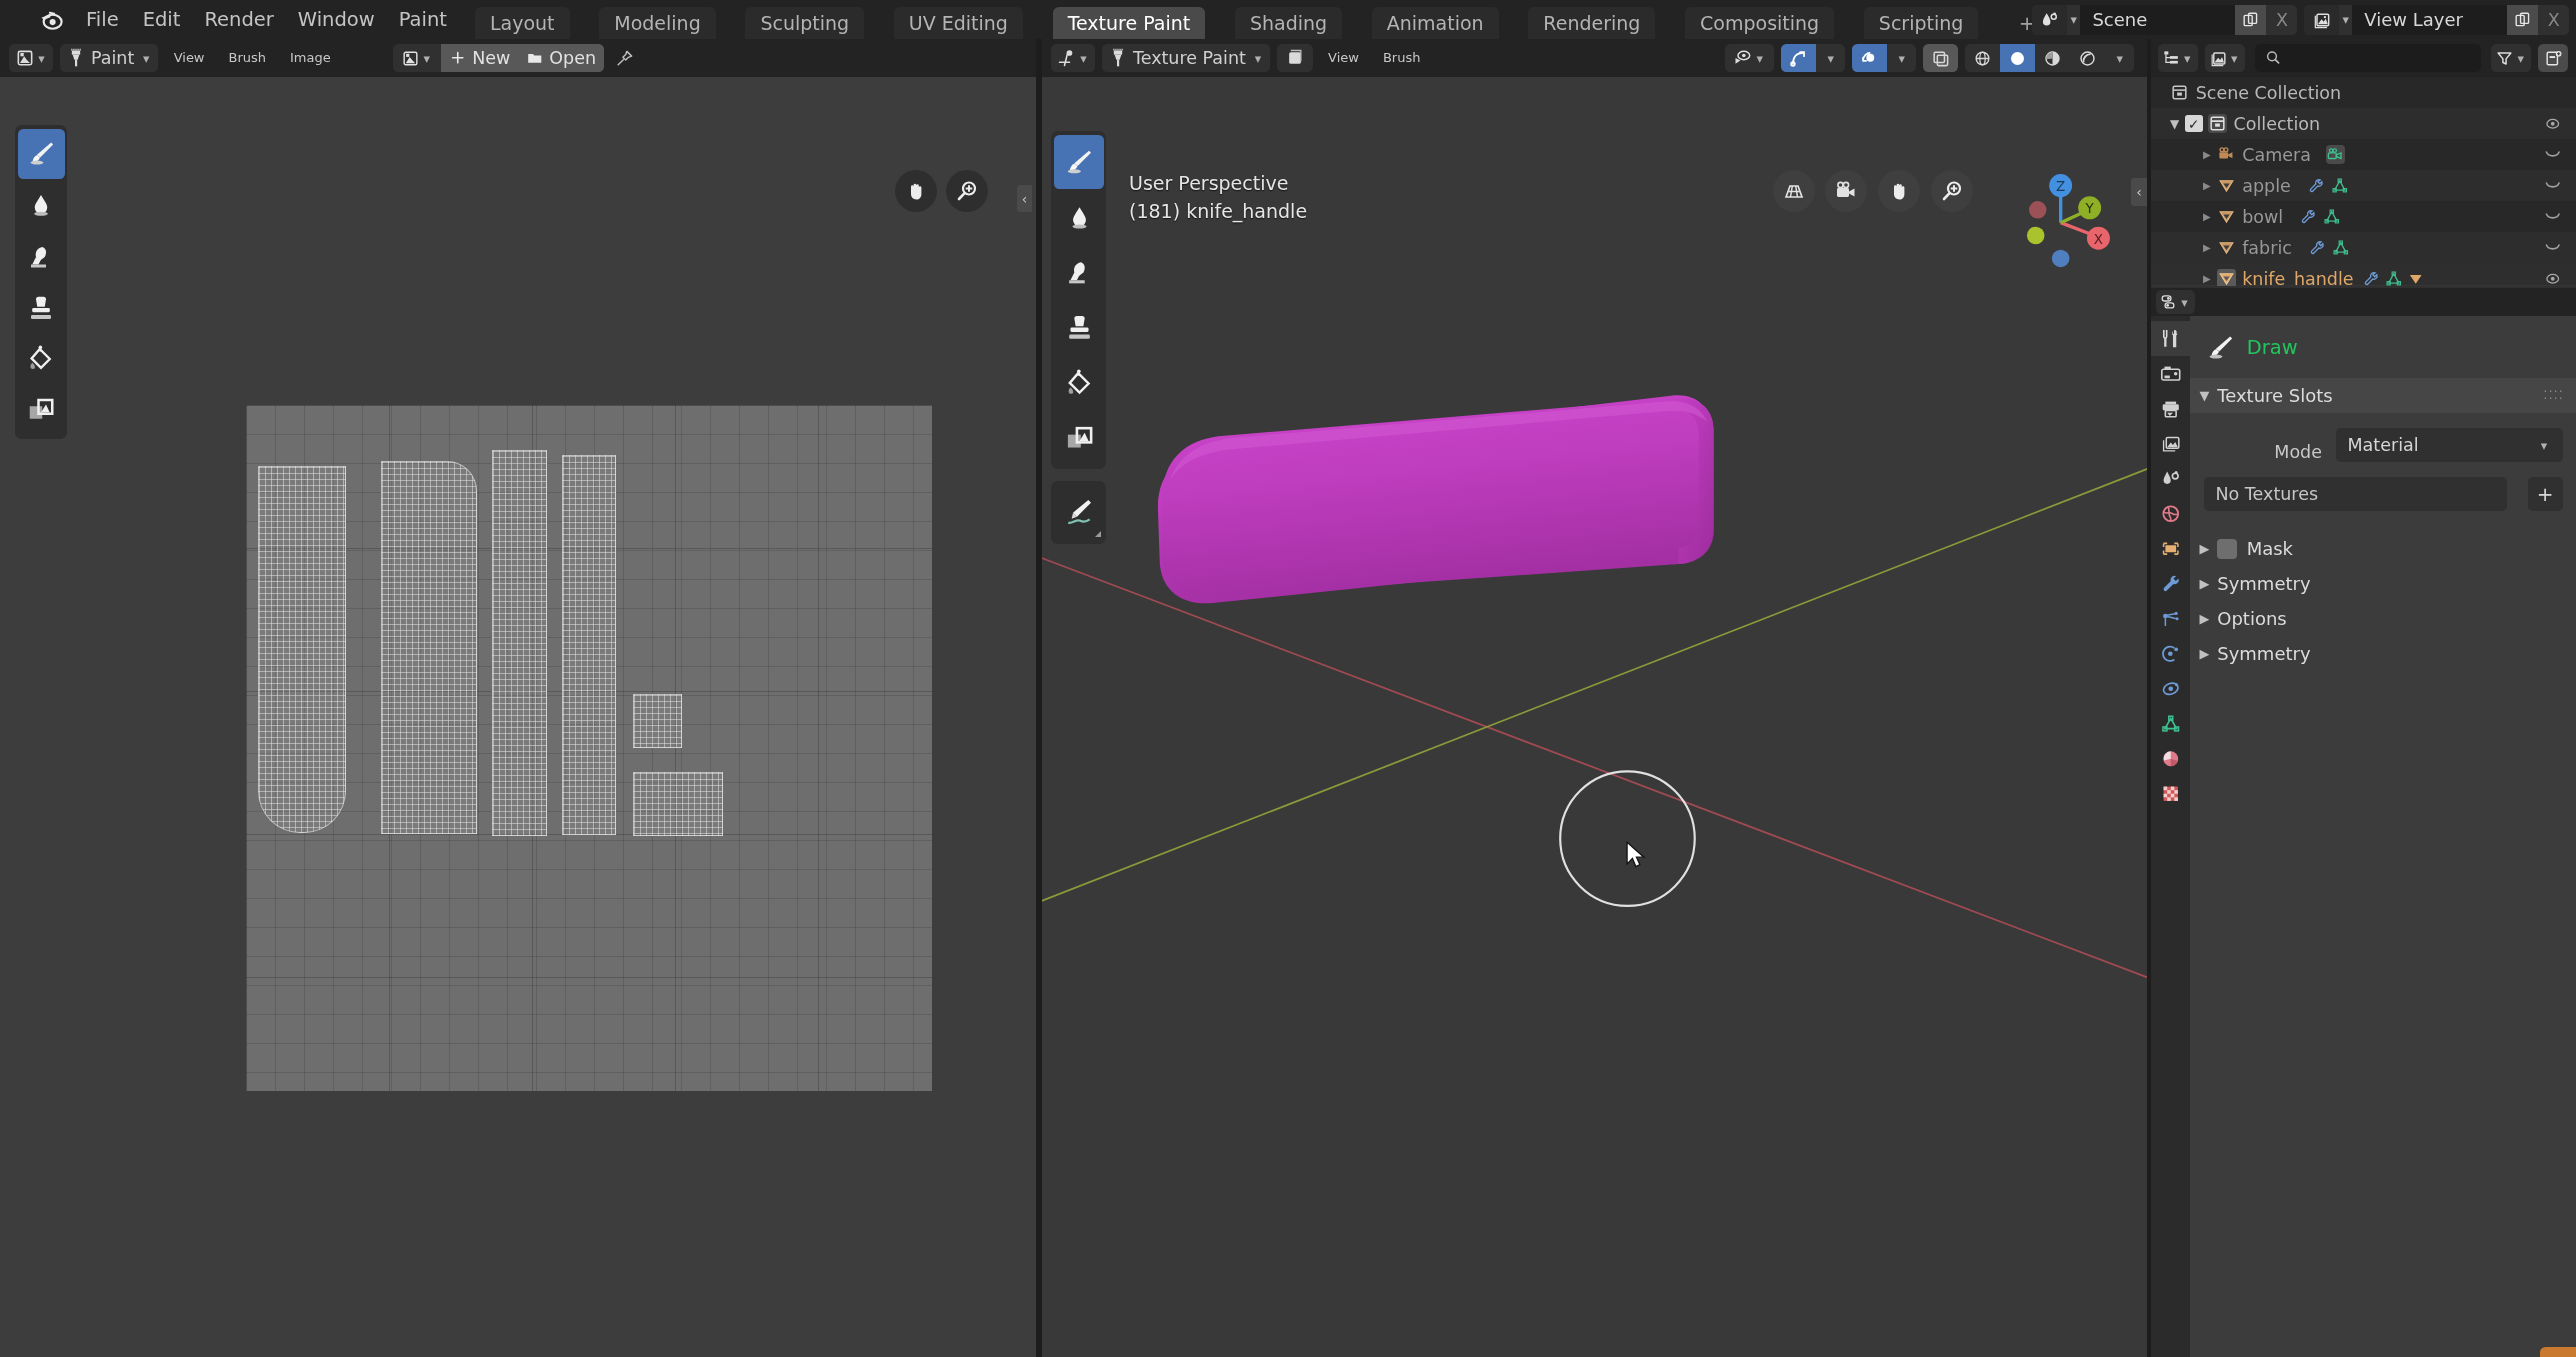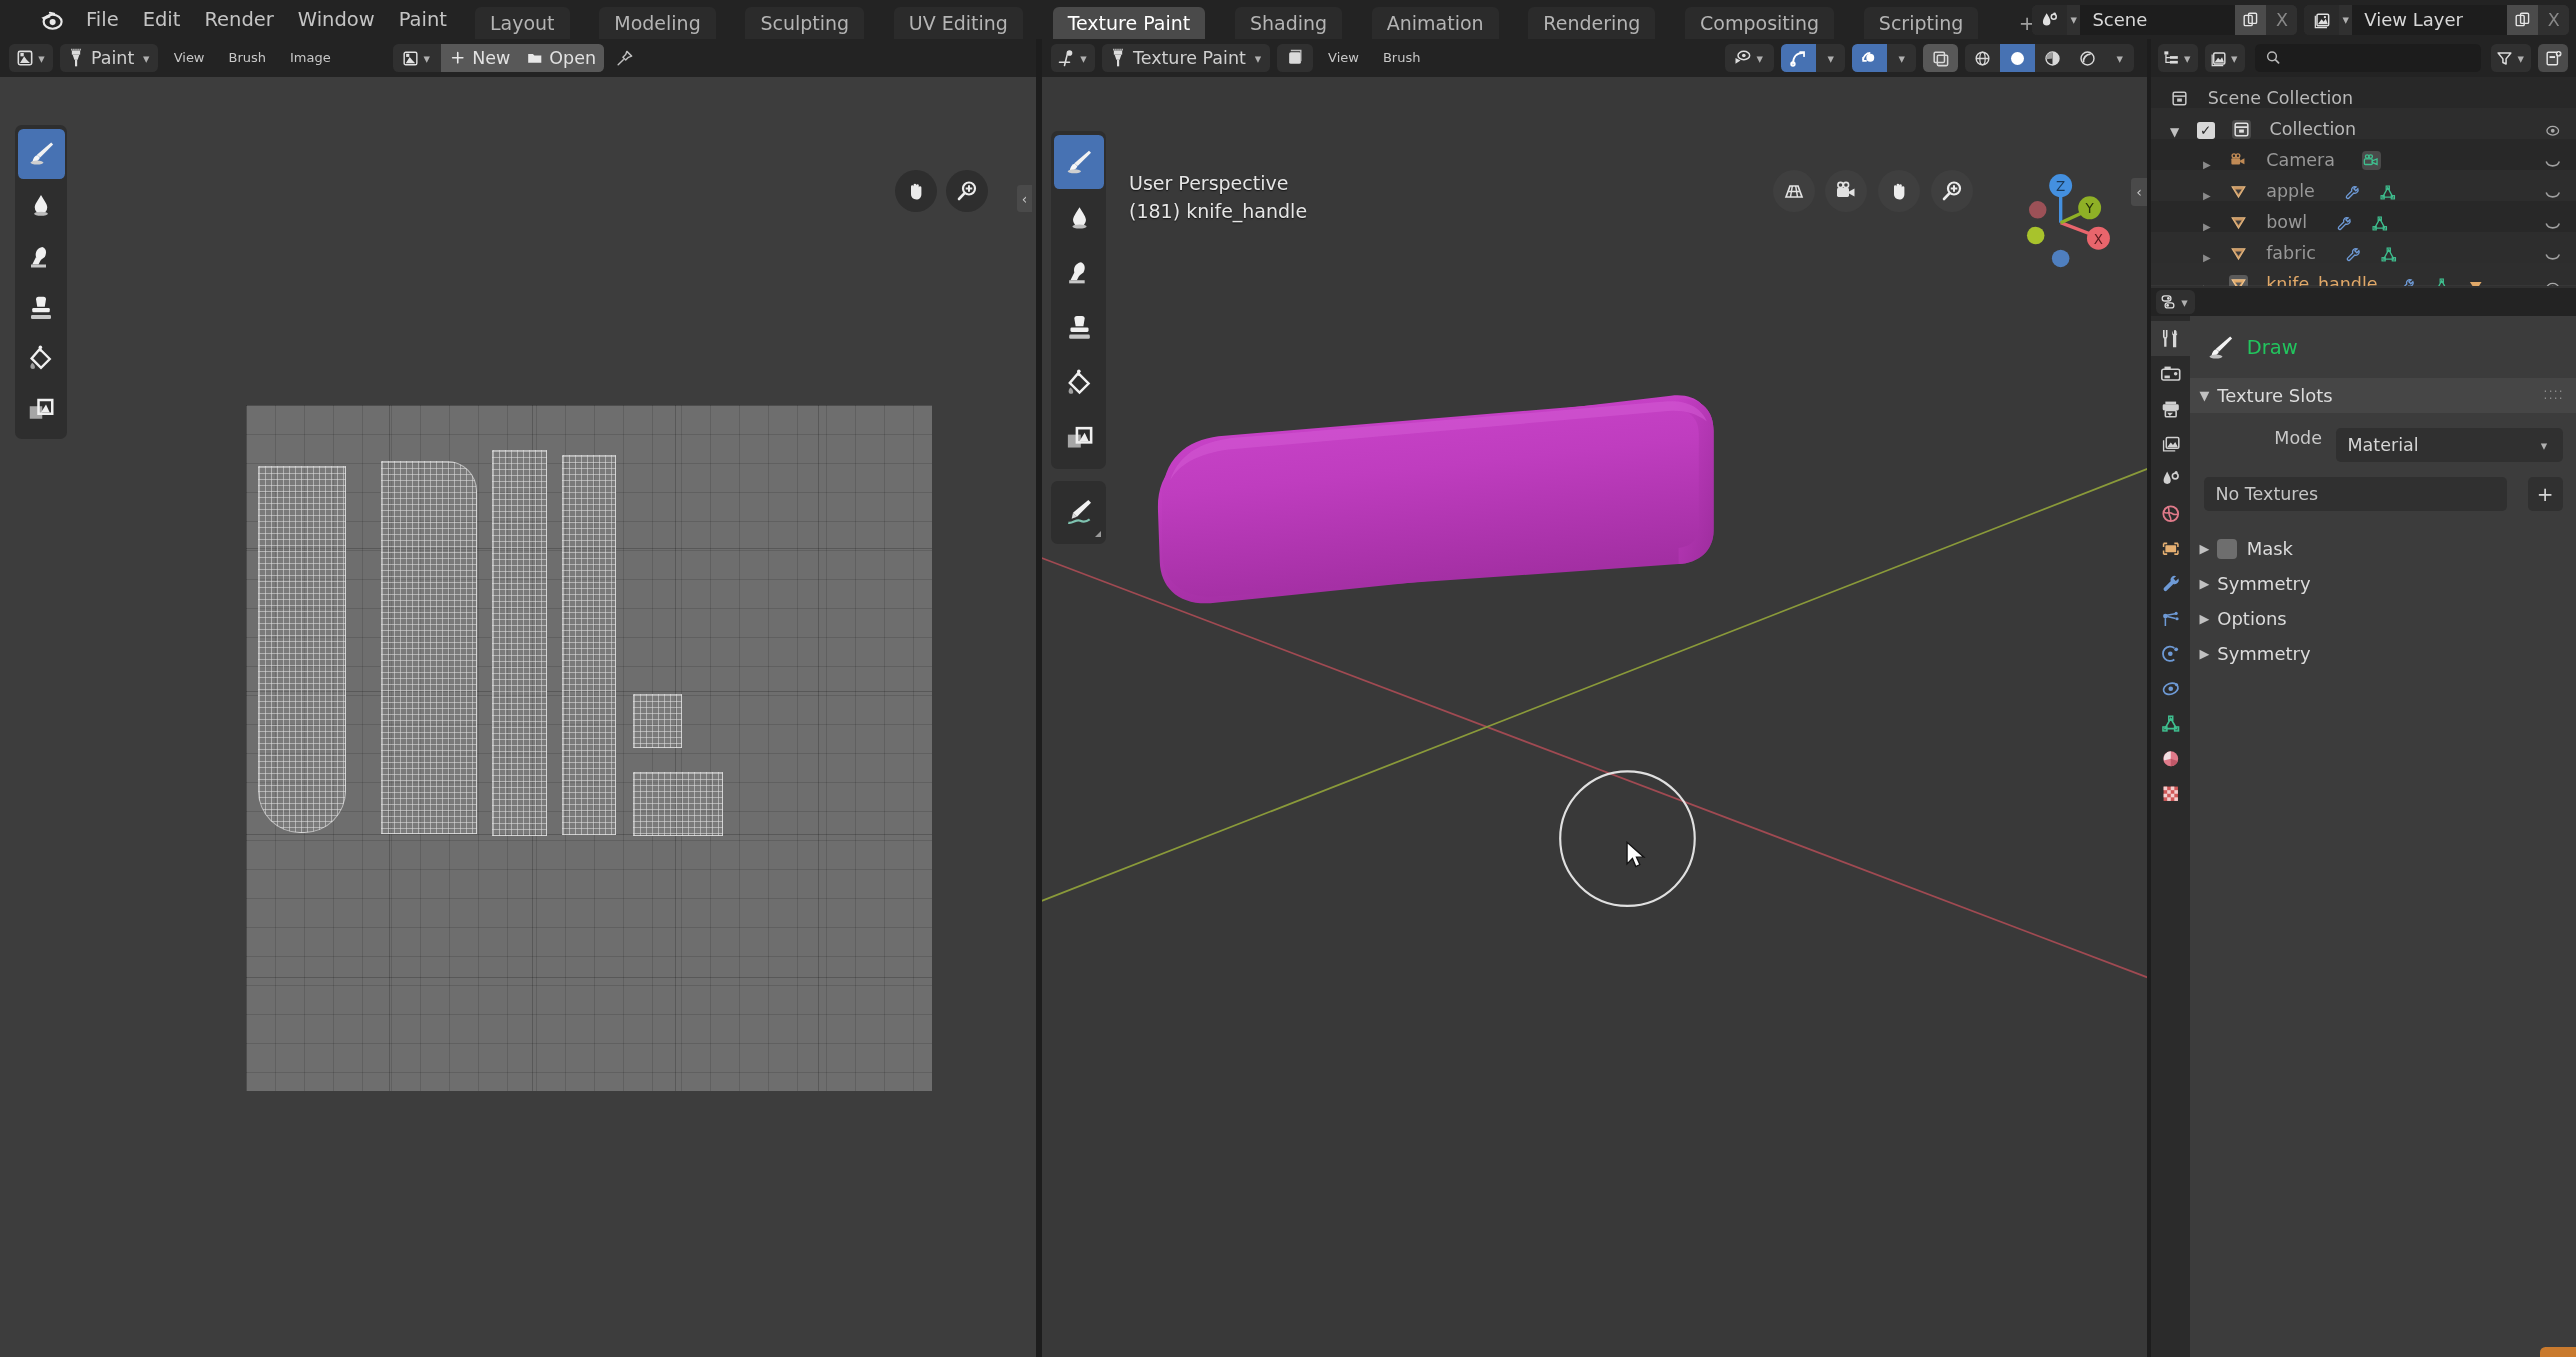--- a/index.html
+++ b/index.html
@@ -115,21 +115,21 @@
     background: #393939;
   }
   #vp-canvas {
     position: absolute; left: 0; top: 38px; width: 1105px; height: 1281px;
     background: #393939; overflow: hidden;
   }
 
   #rightcol { position: absolute; left: 2151px; top: 39px; width: 425px; height: 1319px; background:#303030;}
   #outliner { position: absolute; left:0; top:0; width: 425px; height: 246px; background:#282828;}
   #outliner-rows { position:absolute; left:0; top:38px; width:425px; height:209px; overflow:hidden; }
-  .ol-row { display:flex; align-items:flex-end; height:31px; padding-left:12px;gap:12px; }
+  .ol-row { display:flex; align-items:center; height:31px; padding-left:12px; }
   .ol-row:nth-child(even){ background: rgba(255,255,255,0.022); }
   .ol-label { color:#b9b9b9; font-size:17.5px; padding-left:6.7px; white-space:nowrap;}
   .ol-label.dim { color:#989898; }
   .ol-eye { margin-left:auto; margin-right:15px; color:#9a9a9a; font-size:16px;}
 
   #props { position:absolute; left:0; top:249px; width:425px; height:1070px; background:#303030;}
   #props-hdr { position:absolute; left:0; top:0; width:425px; height:28px; background:#232323; display:flex; align-items:center;}
   #props-tabs {
     position:absolute; left:0; top:28px; width:39px; height:1042px; background:#2b2b2b;
     display:flex; flex-direction:column; align-items:center; padding-top:5.4px;
@@ -968,21 +968,21 @@
         <span style="color:#22c55e;font-size:19.5px;padding-left:10.8px;">Draw</span>
       </div>
 
       <div class="panel-hdr" style="background:#464646;">
         <span class="tri">▼</span>
         <span class="ptxt">Texture Slots</span>
         <span style="margin-left:auto;margin-right:12px;color:#8c8c8c;font-size:12px;letter-spacing:1.3px;line-height:6.7px;">····<br>····</span>
       </div>
 
       <div style="padding:15px 13.5px 6.7px 13.5px;">
-        <div style="display:flex;align-items:flex-start;">
+        <div style="display:flex;align-items:flex-end;">
           <span class="lblr" style="width:132px;text-align:right;padding-right:13.5px;">Mode</span>
           <div class="field" style="flex:1;justify-content:space-between;">
             <span>Material</span>
             <span class="chev">▾</span>
           </div>
         </div>
 
         <div style="display:flex;align-items:flex-end;margin-top:15px;gap:11px;">
           <div class="field" style="flex:1;color:#c6c6c6;">
             <span>No Textures</span>

